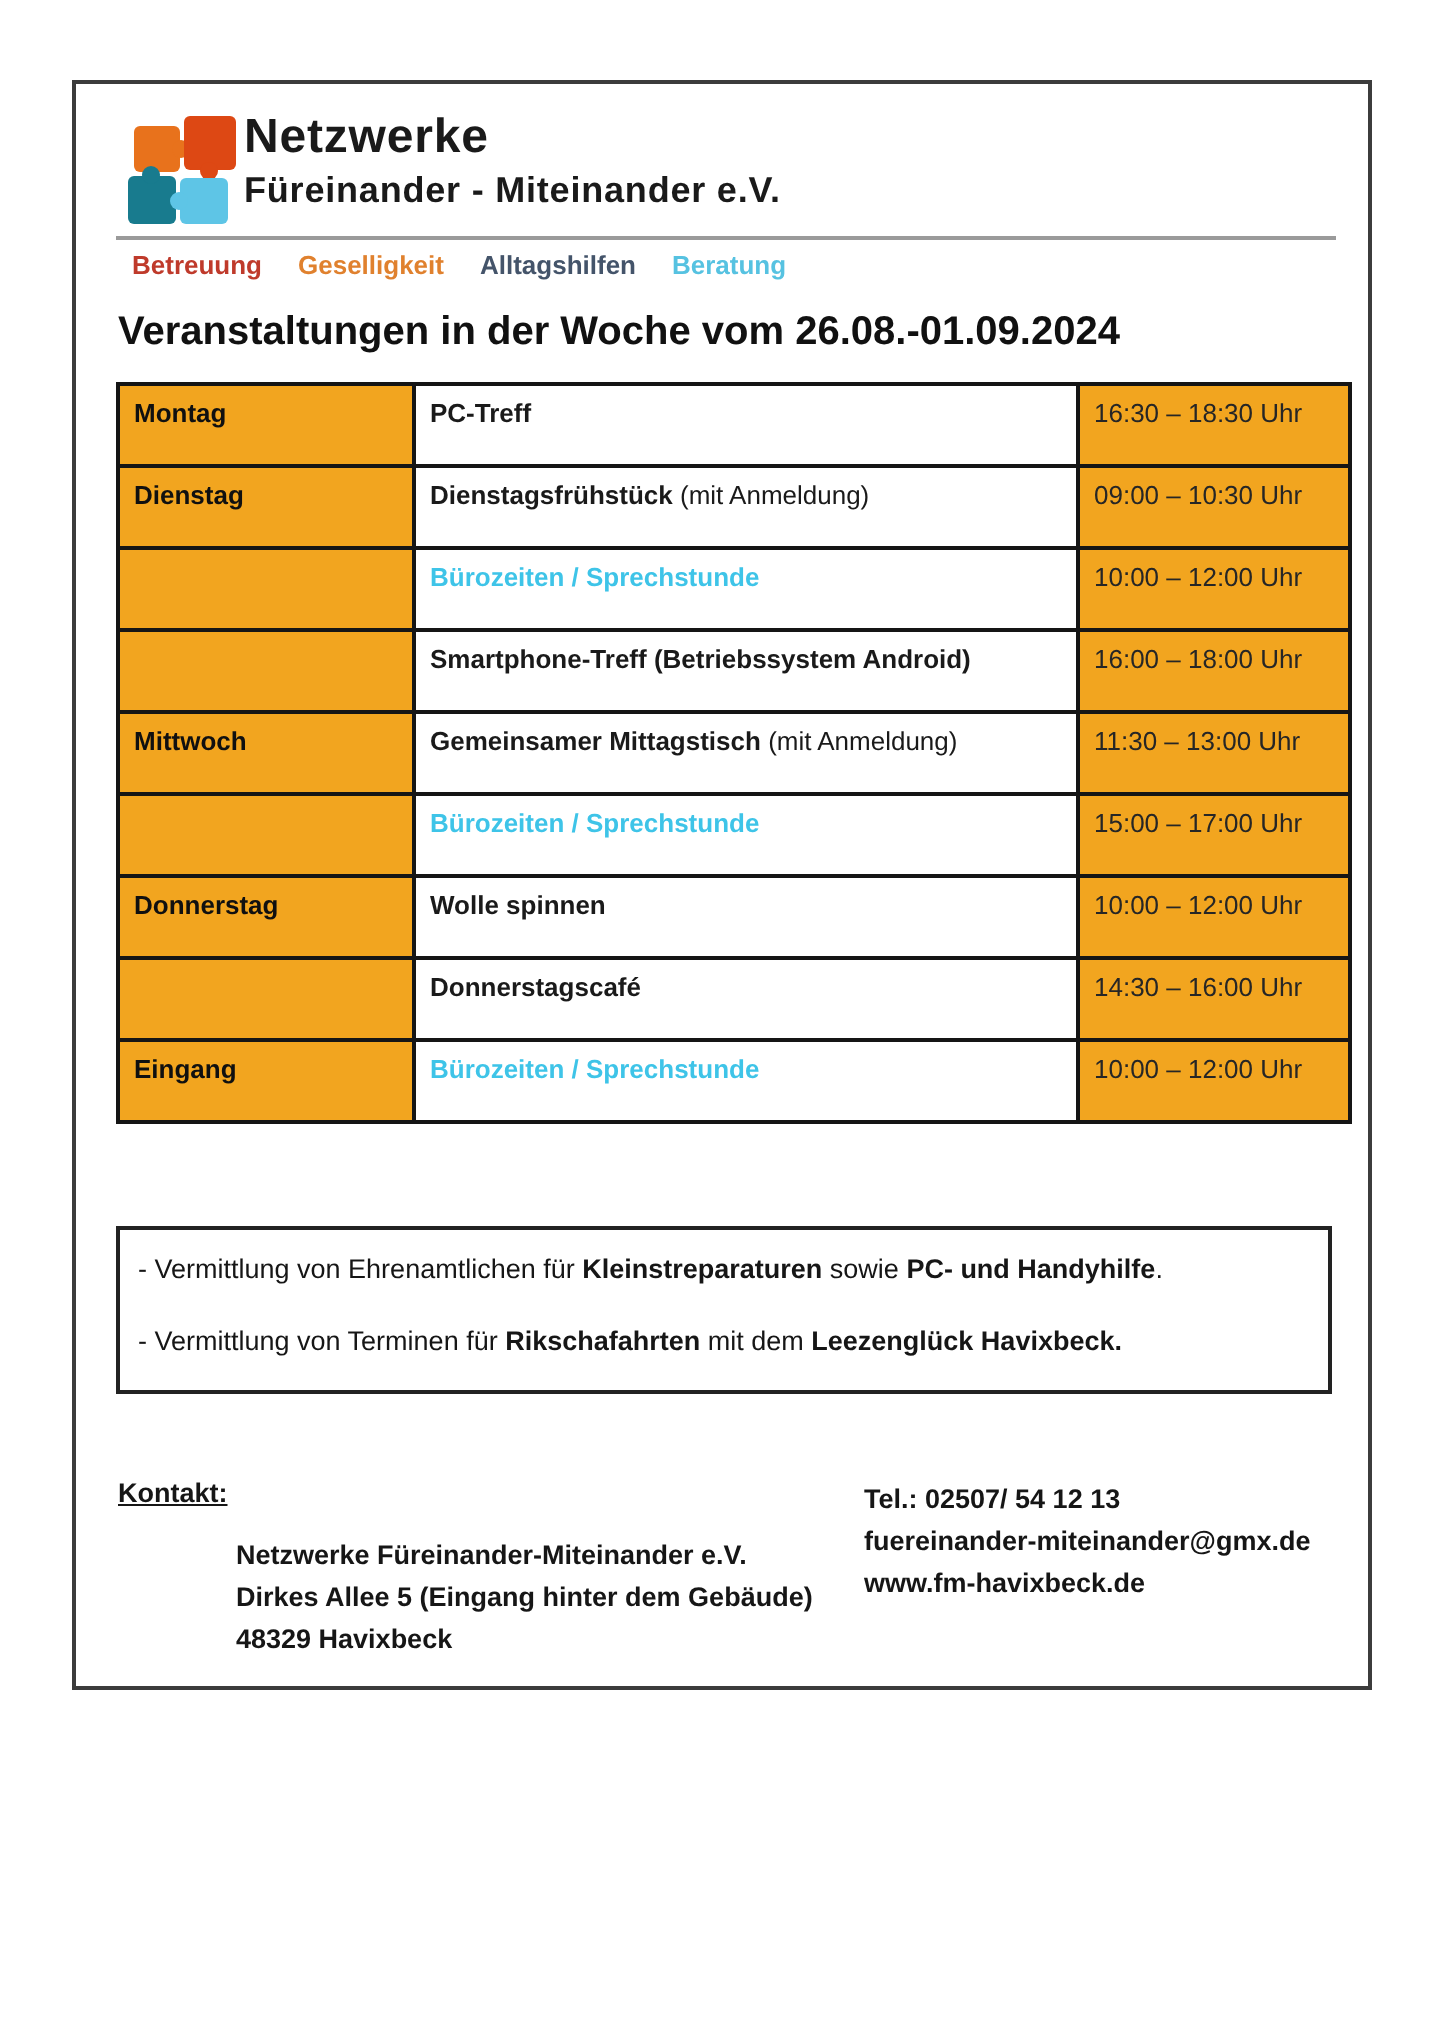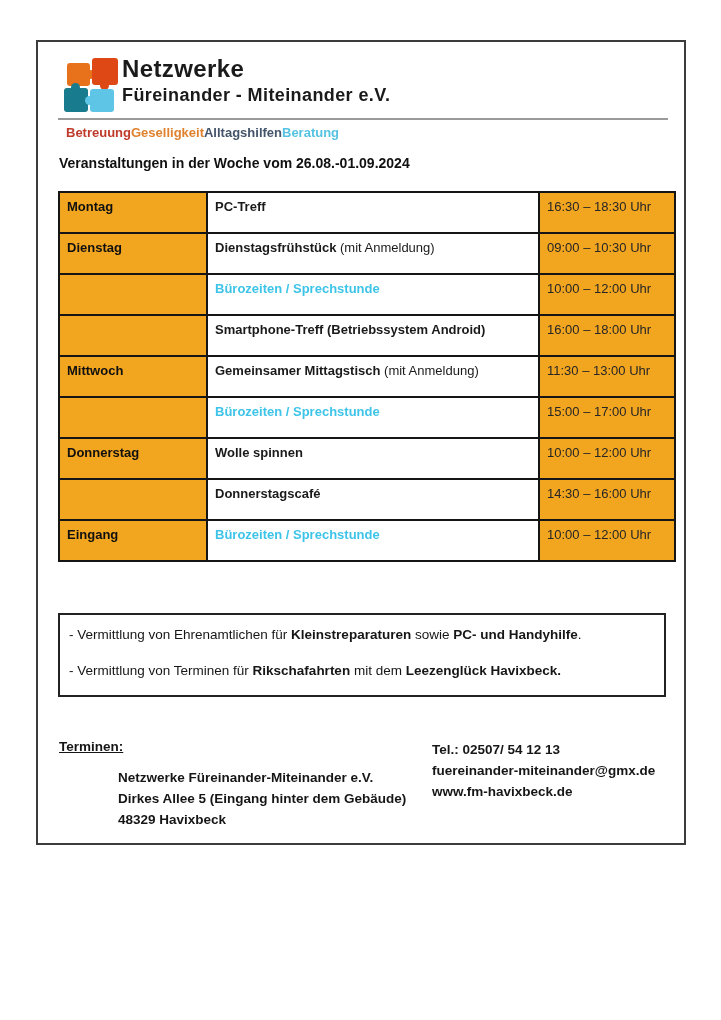--- a/index.html
+++ b/index.html
@@ -22,23 +22,23 @@
   .p-tr:after{bottom:-5px;left:8px;}
   .p-bl{left:0;top:30px;width:24px;height:24px;}
   .p-bl:after{top:-5px;left:7px;}
   .p-br{left:26px;top:31px;width:24px;height:23px;}
   .p-br:after{left:-5px;top:7px;}
   
   .org-title{position:absolute;left:84px;top:14px;font-weight:bold;letter-spacing:.4px;}
   .org-line1{font-size:24px;line-height:26px;}
   .org-line2{font-size:18px;line-height:26px;}
   .rule{position:absolute;left:20px;top:76px;width:610px;height:2px;background:#9a9a9a;}
-  .nav{position:absolute;left:28px;top:83px;display:flex;font-size:13px;font-weight:bold;}
+  .nav{position:absolute;left:28px;top:83px;display:flex;gap:18px;font-size:13px;font-weight:bold;}
   
-  .heading{position:absolute;left:21px;top:113px;font-size:14px;font-weight:bold;color:#111;}
+  .heading{position:absolute;left:21px;top:113px;font-size:20px;font-weight:bold;color:#111;}
   
   .sched{position:absolute;left:20px;top:149px;border-collapse:collapse;table-layout:fixed;width:609px;}
   .sched td{
     border:2px solid #151515;vertical-align:top;padding:5px 7px 0 7px;
     font-size:13px;line-height:17px;height:34px;box-sizing:content-box;
   }
   .sched .c-day{width:132px;background:var(--orange);font-weight:bold;color:#101010;margin-top:28px;}
   .sched .c-event{width:316px;background:#ffffff;}
   .sched .c-time{width:120px;background:var(--orange);color:#262626;}
   .c-event-main{font-weight:bold;}
@@ -142,21 +142,21 @@
     </tr>
   </tbody>
   </table>
 
   <div class="info-box">
       <p class="info-line"><span>- Vermittlung von Ehrenamtlichen für </span><span class="b">Kleinstreparaturen</span><span> sowie </span><span class="b">PC- und Handyhilfe</span><span>.</span></p>
       <p class="info-line"><span>- Vermittlung von Terminen für </span><span class="b">Rikschafahrten</span><span> mit dem </span><span class="b">Leezenglück Havixbeck.</span></p>
     </div>
 
   <div class="contact">
-    <div class="contact-label">Terminen:</div>
+    <div class="contact-label">Kontakt:</div>
     <div class="contact-col1">
       <div>Netzwerke Füreinander-Miteinander e.V.</div>
       <div>Dirkes Allee 5 (Eingang hinter dem Gebäude)</div>
       <div>48329 Havixbeck</div>
     </div>
     <div class="contact-col2">
       <div>Tel.: 02507/ 54 12 13</div>
       <div>fuereinander-miteinander@gmx.de</div>
       <div>www.fm-havixbeck.de</div>
     </div>

